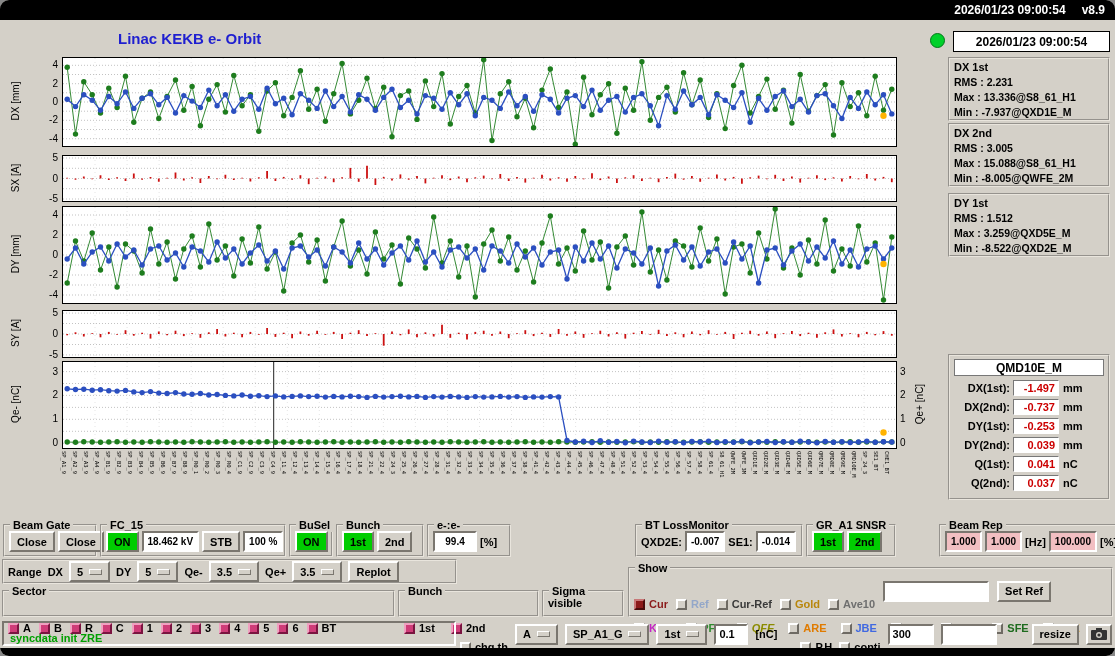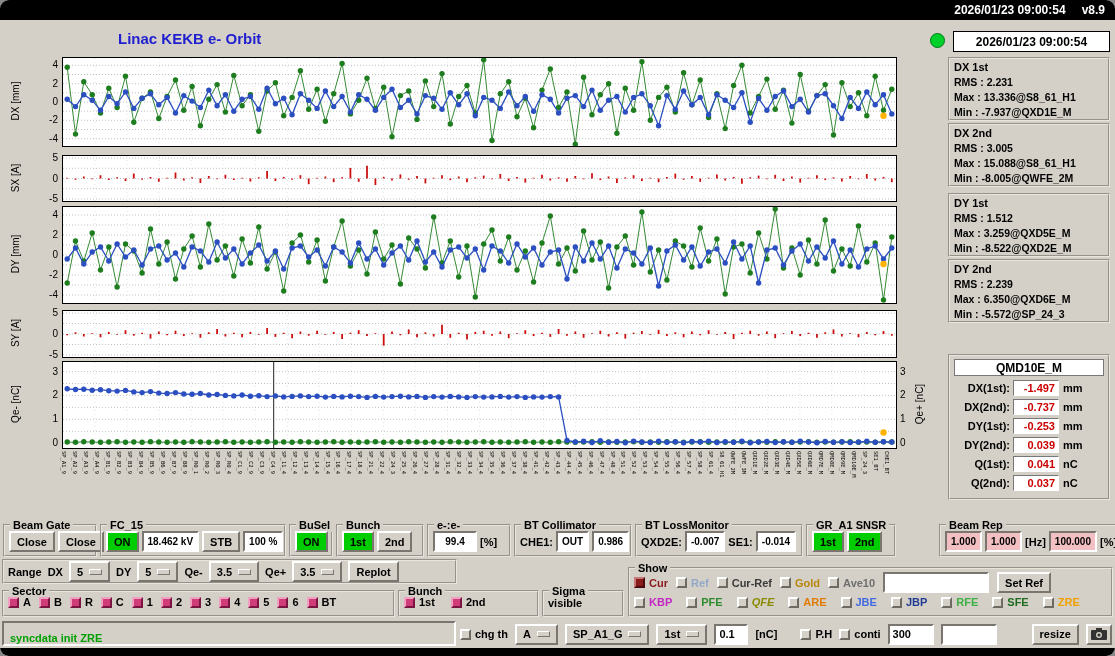--- a/index.html
+++ b/index.html
@@ -34,21 +34,21 @@
   .lbl{font-size:11px;font-weight:bold;white-space:nowrap;}
   .dash{width:11px;height:4px;background:#d4d0c8;border-top:1px solid #fff;border-left:1px solid #fff;
         border-right:1px solid #7a766f;border-bottom:1px solid #7a766f;margin-left:6px;flex:none;}
   .cb{width:11px;height:11px;box-sizing:border-box;background:#d4d0c8;flex:none;
       border-top:2px solid #fff;border-left:2px solid #fff;
       border-right:2px solid #6e6a63;border-bottom:2px solid #6e6a63;}
   .cb.magenta{background:#cf3c78;border-top-color:#f0a0c0;border-left-color:#f0a0c0;
       border-right-color:#7a1440;border-bottom-color:#7a1440;}
   .cb.maroon{background:#8b1a1a;border-top-color:#c87878;border-left-color:#c87878;
       border-right-color:#4a0c0c;border-bottom-color:#4a0c0c;}
-  .cbitem{display:inline-flex;align-items:center;gap:4px;cursor:pointer;white-space:nowrap;}
+  .cbitem{display:inline-flex;align-items:center;gap:4px;cursor:pointer;white-space:nowrap;margin-top:26px;}
   .cblbl{font-size:11px;font-weight:bold;}
   .alive{position:absolute;left:930px;top:33px;width:15px;height:15px;border-radius:50%;
          background:#00d02a;border:1px solid #007718;box-sizing:border-box;}
   .tsbox{position:absolute;left:953px;top:31px;width:157px;height:21px;background:#fff;
          border:1px solid #000;display:flex;align-items:center;justify-content:center;
          font-size:12px;font-weight:bold;box-sizing:border-box;}
   .statbox{position:absolute;left:948px;width:162px;height:64px;border:2px groove #e9e5dd;
            padding:1px 4px;box-sizing:border-box;}
   .stat-title{font-size:11px;font-weight:bold;line-height:15px;}
   .stat-line{font-size:10.5px;font-weight:bold;line-height:15px;white-space:nowrap;}
@@ -1158,26 +1158,20 @@
     <div class="stat-line">RMS : 3.005</div>
     <div class="stat-line">Max : 15.088@S8_61_H1</div>
     <div class="stat-line">Min : -8.005@QWFE_2M</div>
   </div>
   <div class="statbox" style="top:193px">
     <div class="stat-title">DY 1st</div>
     <div class="stat-line">RMS : 1.512</div>
     <div class="stat-line">Max : 3.259@QXD5E_M</div>
     <div class="stat-line">Min : -8.522@QXD2E_M</div>
   </div>
-  <div class="statbox" style="top:259px">
-    <div class="stat-title">DY 2nd</div>
-    <div class="stat-line">RMS : 2.239</div>
-    <div class="stat-line">Max : 6.350@QXD6E_M</div>
-    <div class="stat-line">Min : -5.572@SP_24_3</div>
-  </div>
 
   <div class="monpanel">
     <div class="monhead">QMD10E_M</div>
     <div class="mrow" style="top:23px">
       <span class="mlabel">DX(1st):</span>
       <span class="mval">-1.497</span>
       <span class="munit">mm</span>
     </div>
     <div class="mrow" style="top:42px">
       <span class="mlabel">DX(2nd):</span>
@@ -1240,28 +1234,20 @@
   </div>
 
   <div class="group" style="left:427px;top:524px;width:84px;height:33px">
     <span class="gcap">e-:e-</span>
     <div class="grow">
       <span class="field" style="width:44px">99.4</span>
       <span class="lbl">[%]</span>
     </div>
   </div>
 
-  <div class="group" style="left:514px;top:524px;width:118px;height:33px">
-    <span class="gcap">BT Collimator</span>
-    <div class="grow">
-      <span class="lbl">CHE1:</span>
-      <span class="field">OUT</span>
-      <span class="field">0.986</span>
-    </div>
-  </div>
 
   <div class="group" style="left:635px;top:524px;width:168px;height:33px">
     <span class="gcap">BT LossMonitor</span>
     <div class="grow">
       <span class="lbl">QXD2E:</span>
       <span class="field">-0.007</span>
       <span class="lbl">SE1:</span>
       <span class="field">-0.014</span>
     </div>
   </div>

